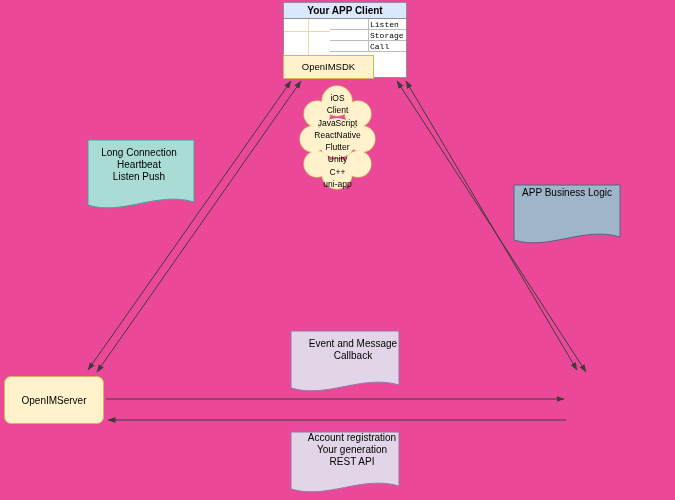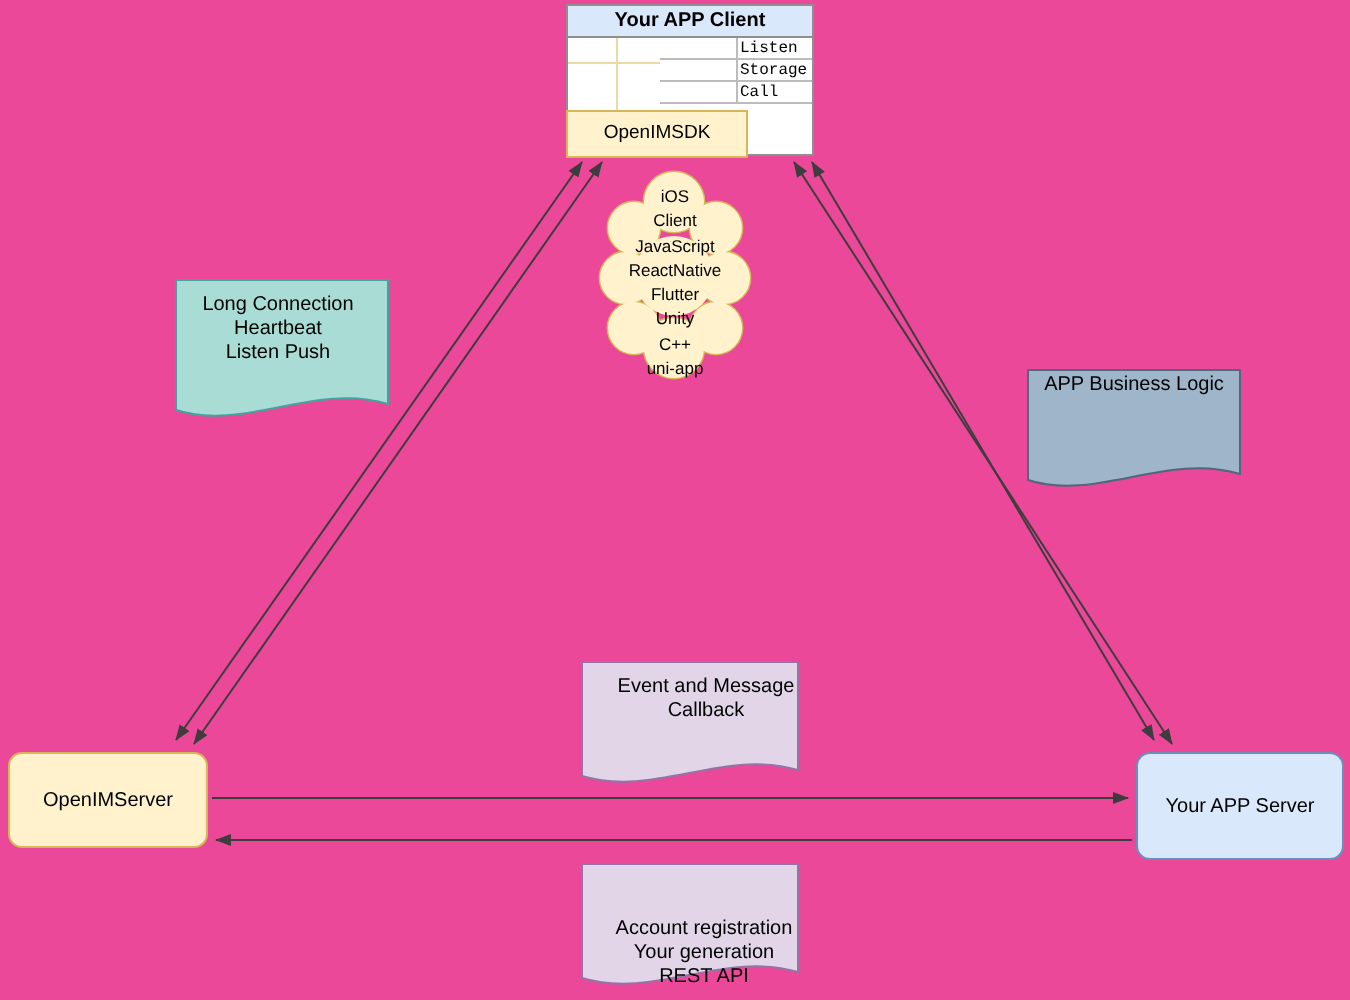--- a/index.html
+++ b/index.html
@@ -27,21 +27,21 @@
 
   
   .cloud-text{position:absolute;left:290px;top:92px;width:95px;text-align:center;
     font-size:8.5px;line-height:12.3px;}
 
   
   .note-text{position:absolute;text-align:center;font-size:10px;line-height:12px;}
   .note-long{left:88px;top:147px;width:102px;}
   .note-biz{left:514px;top:187px;width:106px;}
   .note-cb{left:291px;top:338px;width:124px;}
-  .note-rest{left:291px;top:459px;width:122px;}
+  .note-rest{left:291px;top:432px;width:122px;}
 
   
   .node{position:absolute;display:flex;align-items:center;justify-content:center;
     font-size:10px;border-radius:7px;box-sizing:border-box;text-align:center;}
   .openim{left:4px;top:376px;width:100px;height:48px;
     background:var(--yellow-fill);border:1px solid var(--yellow-stroke);}
   .appserver{left:568px;top:376px;width:104px;height:54px;
     background:var(--blue-fill);border:1px solid var(--blue-stroke);}
 
   svg .doc-teal{fill:var(--teal-fill);stroke:var(--teal-stroke);}
@@ -143,15 +143,14 @@
     <div>Callback</div>
   </div>
 
   <div class="note-text note-rest">
     <div>Account registration</div>
     <div>Your generation</div>
     <div>REST API</div>
   </div>
 
   <div class="node openim">OpenIMServer</div>
-  <div class="node appserver">Your APP Server</div>
 
 </div>
 
 </body></html>

